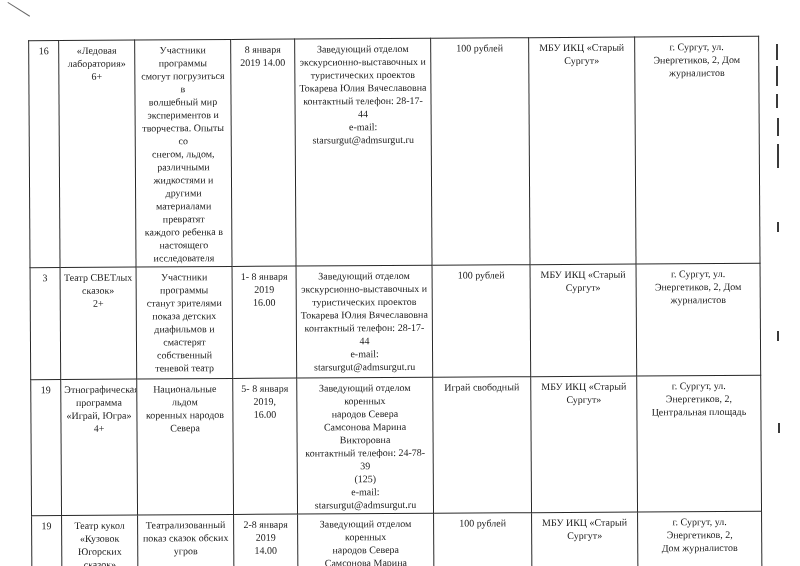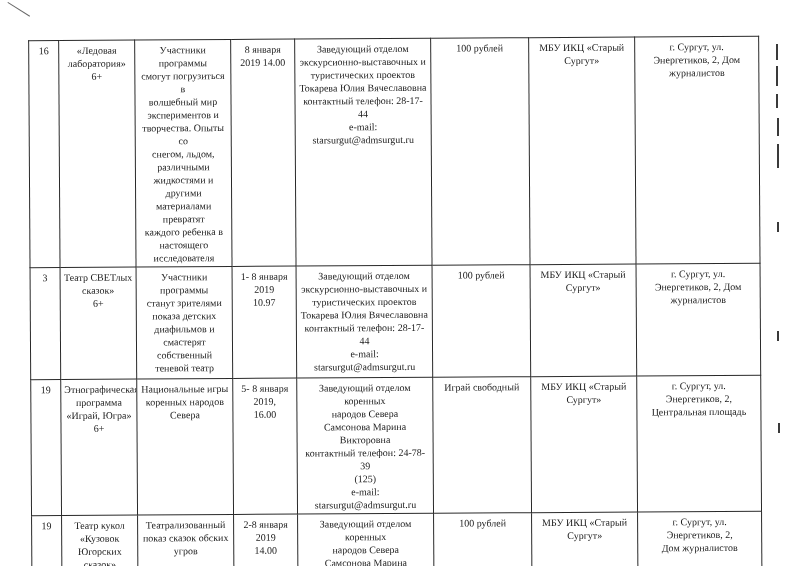--- a/index.html
+++ b/index.html
@@ -110,49 +110,49 @@
         <td>МБУ ИКЦ «Старый Сургут»</td>
         <td>г. Сургут, ул.
 Энергетиков, 2, Дом
 журналистов</td>
       </tr>
 
       <tr class="r17">
         <td>3</td>
         <td>Театр СВЕТлых
 сказок»
-6+</td>
+2+</td>
         <td>Участники программы
 станут зрителями
 показа детских
 диафильмов и
 смастерят собственный
 теневой театр</td>
         <td>1- 8 января 2019
-10.97</td>
+16.00</td>
         <td>Заведующий отделом
 экскурсионно-выставочных и
 туристических проектов
 Токарева Юлия Вячеславовна
 контактный телефон: 28-17-44
 e-mail: starsurgut@admsurgut.ru</td>
         <td>100 рублей</td>
         <td>МБУ ИКЦ «Старый Сургут»</td>
         <td>г. Сургут, ул.
 Энергетиков, 2, Дом
 журналистов</td>
       </tr>
 
       <tr class="r18">
         <td>19</td>
         <td>Этнографическая
 программа
 «Играй, Югра»
-6+</td>
-        <td>Национальные игры
+4+</td>
+        <td>Национальные льдом
 коренных народов
 Севера</td>
         <td>5- 8 января 2019,
 16.00</td>
         <td>Заведующий отделом коренных
 народов Севера
 Самсонова Марина Викторовна
 контактный телефон: 24-78-39
 (125)
 e-mail: starsurgut@admsurgut.ru</td>

